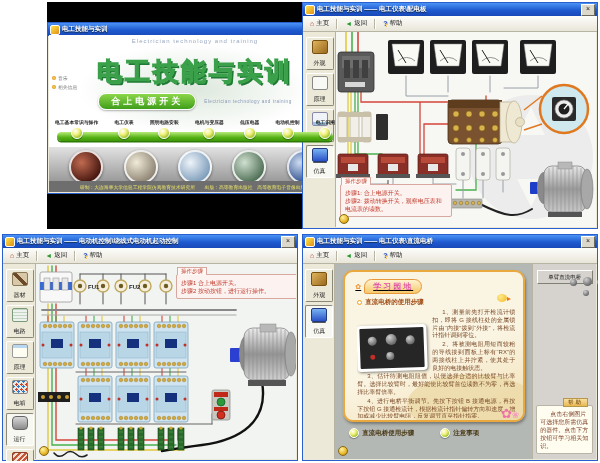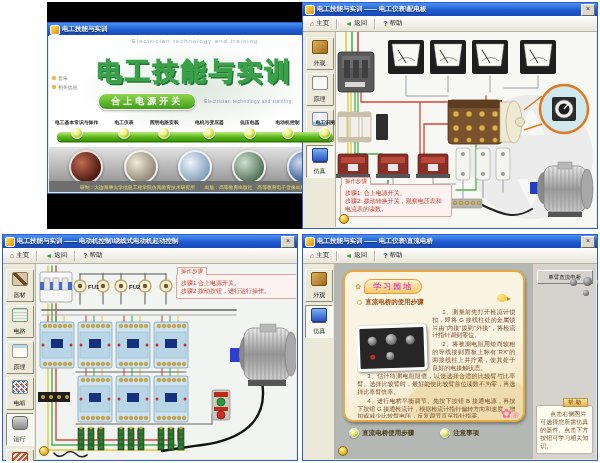--- a/index.html
+++ b/index.html
@@ -58,21 +58,21 @@
   .pc1{background:radial-gradient(circle at 35% 35%,#c06a50,#4a1a12 72%);}
   .pc2{background:radial-gradient(circle at 35% 35%,#f0ead8,#8a8070 78%);}
   .pc3{background:radial-gradient(circle at 35% 35%,#eef4fa,#7a9ab8 78%);}
   .pc4{background:radial-gradient(circle at 35% 35%,#cfe0d0,#4a6a50 78%);}
   .pc5{background:radial-gradient(circle at 35% 35%,#cddcf0,#2a4a8a 78%);}
   .tl-credits{position:absolute;left:0;right:0;bottom:0;height:11px;background:#6e6e6e;display:flex;align-items:center;justify-content:center;font-size:4.8px;color:#e9e26a;white-space:nowrap;}
   
   .br-canvas{background:#b4b8b4;}
   .br-card{position:absolute;left:8px;top:6px;width:178px;height:148px;border-radius:10px;border:2px solid #e9a93e;background:linear-gradient(160deg,#faf4e2 55%,#f2e0b4);overflow:hidden;box-shadow:1px 2px 3px rgba(0,0,0,.35);}
   .br-wave{position:absolute;bottom:-14px;right:-14px;width:130px;height:60px;background:#ecd9a8;border-radius:50%;opacity:.8;}
-  .br-badge{position:absolute;left:10px;top:7px;display:flex;align-items:center;gap:3px;}
+  .br-badge{position:absolute;left:10px;top:7px;display:flex;align-items:center;gap:3px;text-decoration:underline;}
   .br-badge .flower{color:#f09030;font-size:7px;}
   .br-badge .bt{background:linear-gradient(#fff3d0,#f5c96a);border:1.5px solid #e8983a;border-radius:8px 8px 8px 2px;padding:1px 8px;font-size:8px;font-weight:bold;color:#e0559a;letter-spacing:2px;text-shadow:0 0 1px #fff;}
   .chick{position:absolute;right:16px;top:22px;width:10px;height:8px;border-radius:50%;background:radial-gradient(circle at 35% 35%,#ffe98a,#f0b820);}
   .chick i{position:absolute;right:-4px;top:3px;width:0;height:0;border-top:2px solid transparent;border-bottom:2px solid transparent;border-left:4px solid #e87820;}
   .br-body{position:absolute;left:12px;top:26px;right:8px;bottom:2px;overflow:hidden;}
   .br-h{display:flex;align-items:center;gap:3px;font-size:6.5px;font-weight:bold;color:#a0501a;margin-bottom:2px;}
   .dotring{width:5px;height:5px;border:1.5px solid #f0a020;border-radius:50%;display:inline-block;box-sizing:border-box;background:#fff;}
   .br-text{font-size:6px;line-height:1.3;color:#7a4a28;text-align:justify;}
   .br-text p{margin:0 0 1px;text-indent:10px;}
   .br-photo{float:left;width:64px;height:40px;margin:16px 5px 0 0;background:#262626;border:3px solid #fff;border-radius:4px;box-shadow:1px 1px 3px rgba(0,0,0,.5);transform:rotate(-2deg);position:relative;}

